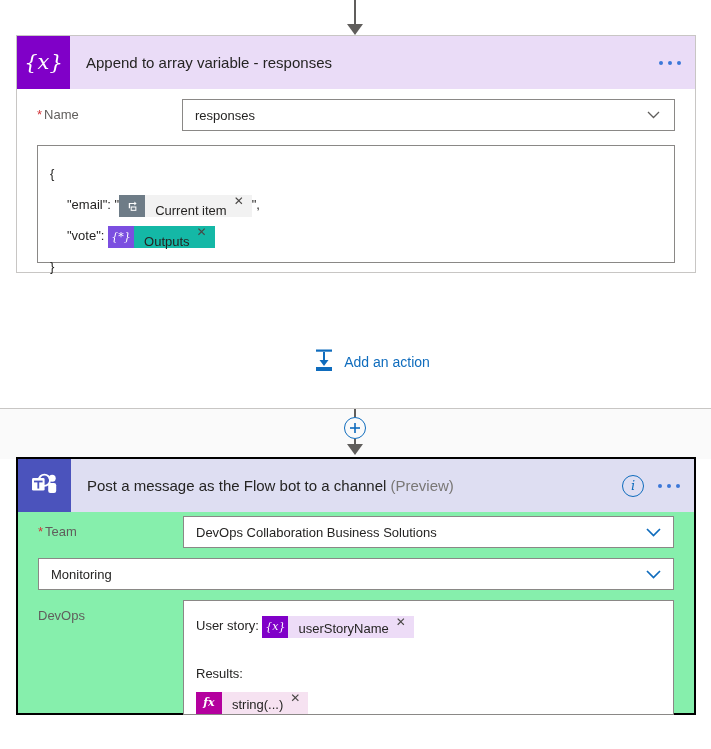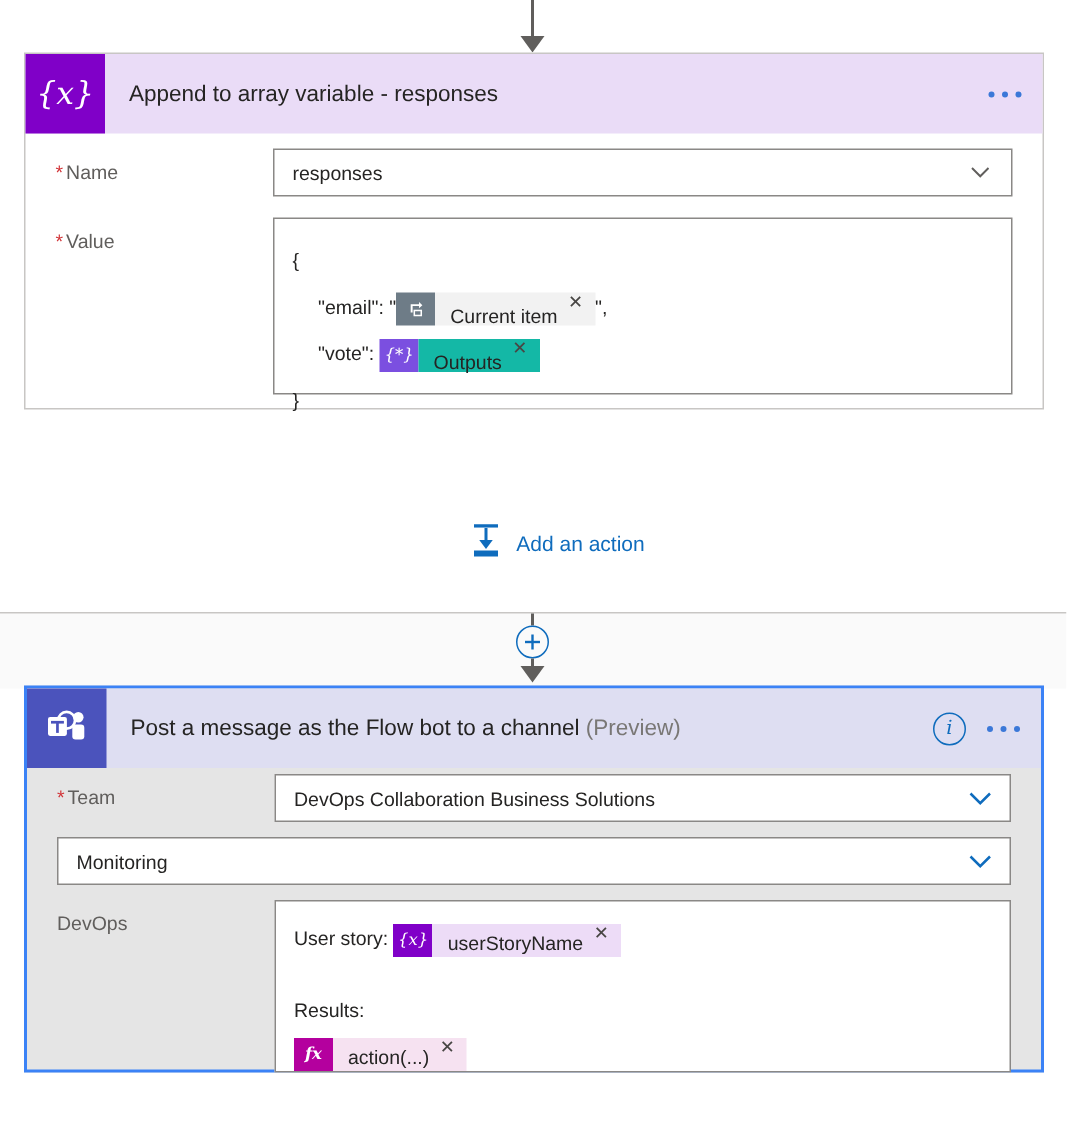--- a/index.html
+++ b/index.html
@@ -270,22 +270,22 @@
   }
   .plus-circle svg { display: block; }
 
   
   .card-teams {
     position: absolute;
     left: 16px;
     top: 457px;
     width: 680px;
     height: 258px;
-    background: #e5e5e5;
-    border: 2px solid #3b82f6;
+    background: #86efac;
+    border: 2px solid #000000;
   }
 </style>
 </head>
 <body>
 
 <div class="top-arrow-wrap">
   <div class="top-arrow-inner">
     <div class="conn-line" style="height:24px"></div>
     <div class="conn-arrowhead"></div>
   </div>
@@ -315,23 +315,20 @@
       <span>responses</span>
       <span class="chev">
         <svg width="13" height="8" viewBox="0 0 13 8">
             <path d="M1 1 L6.5 6.5 L12 1" stroke="#605E5C" stroke-width="1.3" fill="none"></path>
           </svg>
       </span>
     </div>
   </div>
 
   <div class="row" style="margin-top:14px">
-    <div class="row-label">
-      <span class="req">*</span><span>Value</span>
-    </div>
     <div class="field tall" style="height:118px">
 
       <div class="json-line">{</div>
 
       <div class="json-line json-indent">
         <span>"email": "</span><span class="tok tok-current">
             <span class="tok-ico">
               <svg width="13" height="13" viewBox="0 0 14 14">
                 <path d="M3 4.2 h6 v-1.6 l2.4 2.2 -2.4 2.2 v-1.6 h-4.6 v4.6 h-1.4 z" fill="#ffffff"></path>
                 <rect x="5.6" y="8.6" width="5" height="3.6" fill="none" stroke="#ffffff" stroke-width="1.1"></rect>
@@ -457,20 +454,20 @@
       </div>
 
       <div class="json-line" style="line-height:26px;margin-top:22px">
         <span>Results:</span>
       </div>
 
       <div class="json-line" style="line-height:26px;margin-top:2px">
         <span class="tok tok-fx">
             <span class="tok-ico">fx</span>
             <span class="tok-body">
-              <span>action(...)</span>
+              <span>string(...)</span>
               <span class="tok-x">✕</span>
             </span>
           </span>
       </div>
     </div>
   </div>
 </div>
 
 </body></html>

